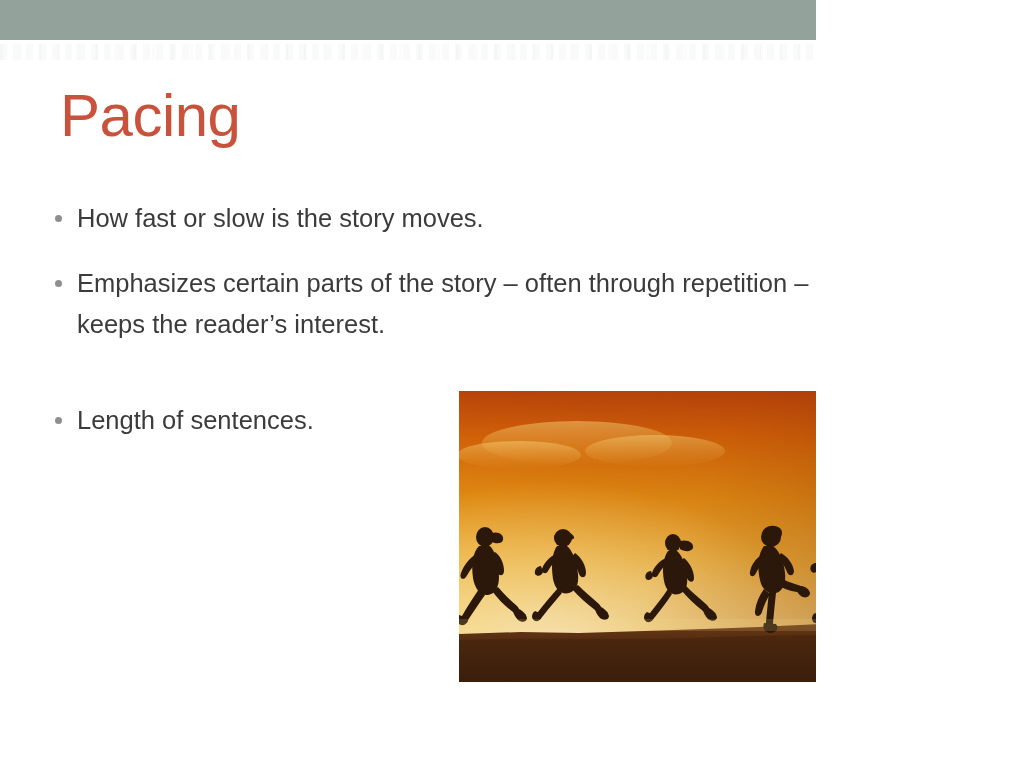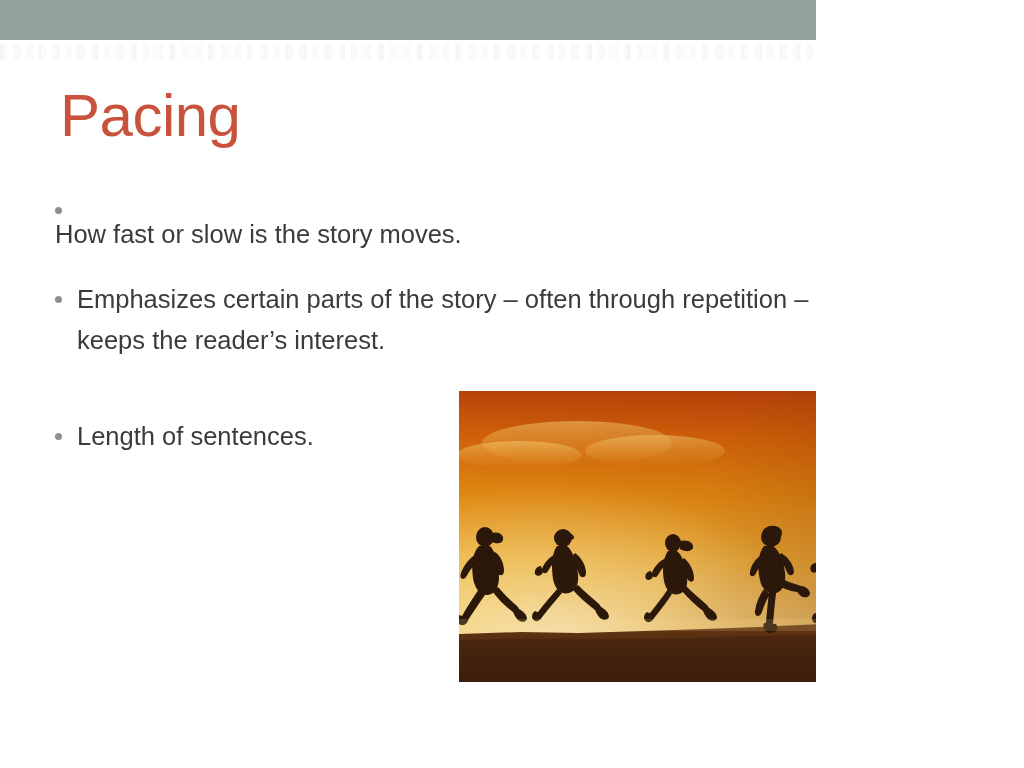--- a/index.html
+++ b/index.html
@@ -73,21 +73,21 @@
     top: 182px;
     width: 860px;
   }
   .bullet-row {
     display: flex;
     align-items: flex-start;
     color: #3b3b3b;
     font-size: 25.5px;
     line-height: 41px;
   }
-  .bullet-row.b1 { margin-top: 8px; flex-direction: column; }
+  .bullet-row.b1 { margin-top: 16px; }
   .bullet-row.b2 { margin-top: 24px; }
   .bullet-row.b3 { margin-top: 55px; }
 
   .dot {
     flex: 0 0 auto;
     width: 7px;
     height: 7px;
     border-radius: 50%;
     background: #8e8e8e;
     margin-top: 17px;

